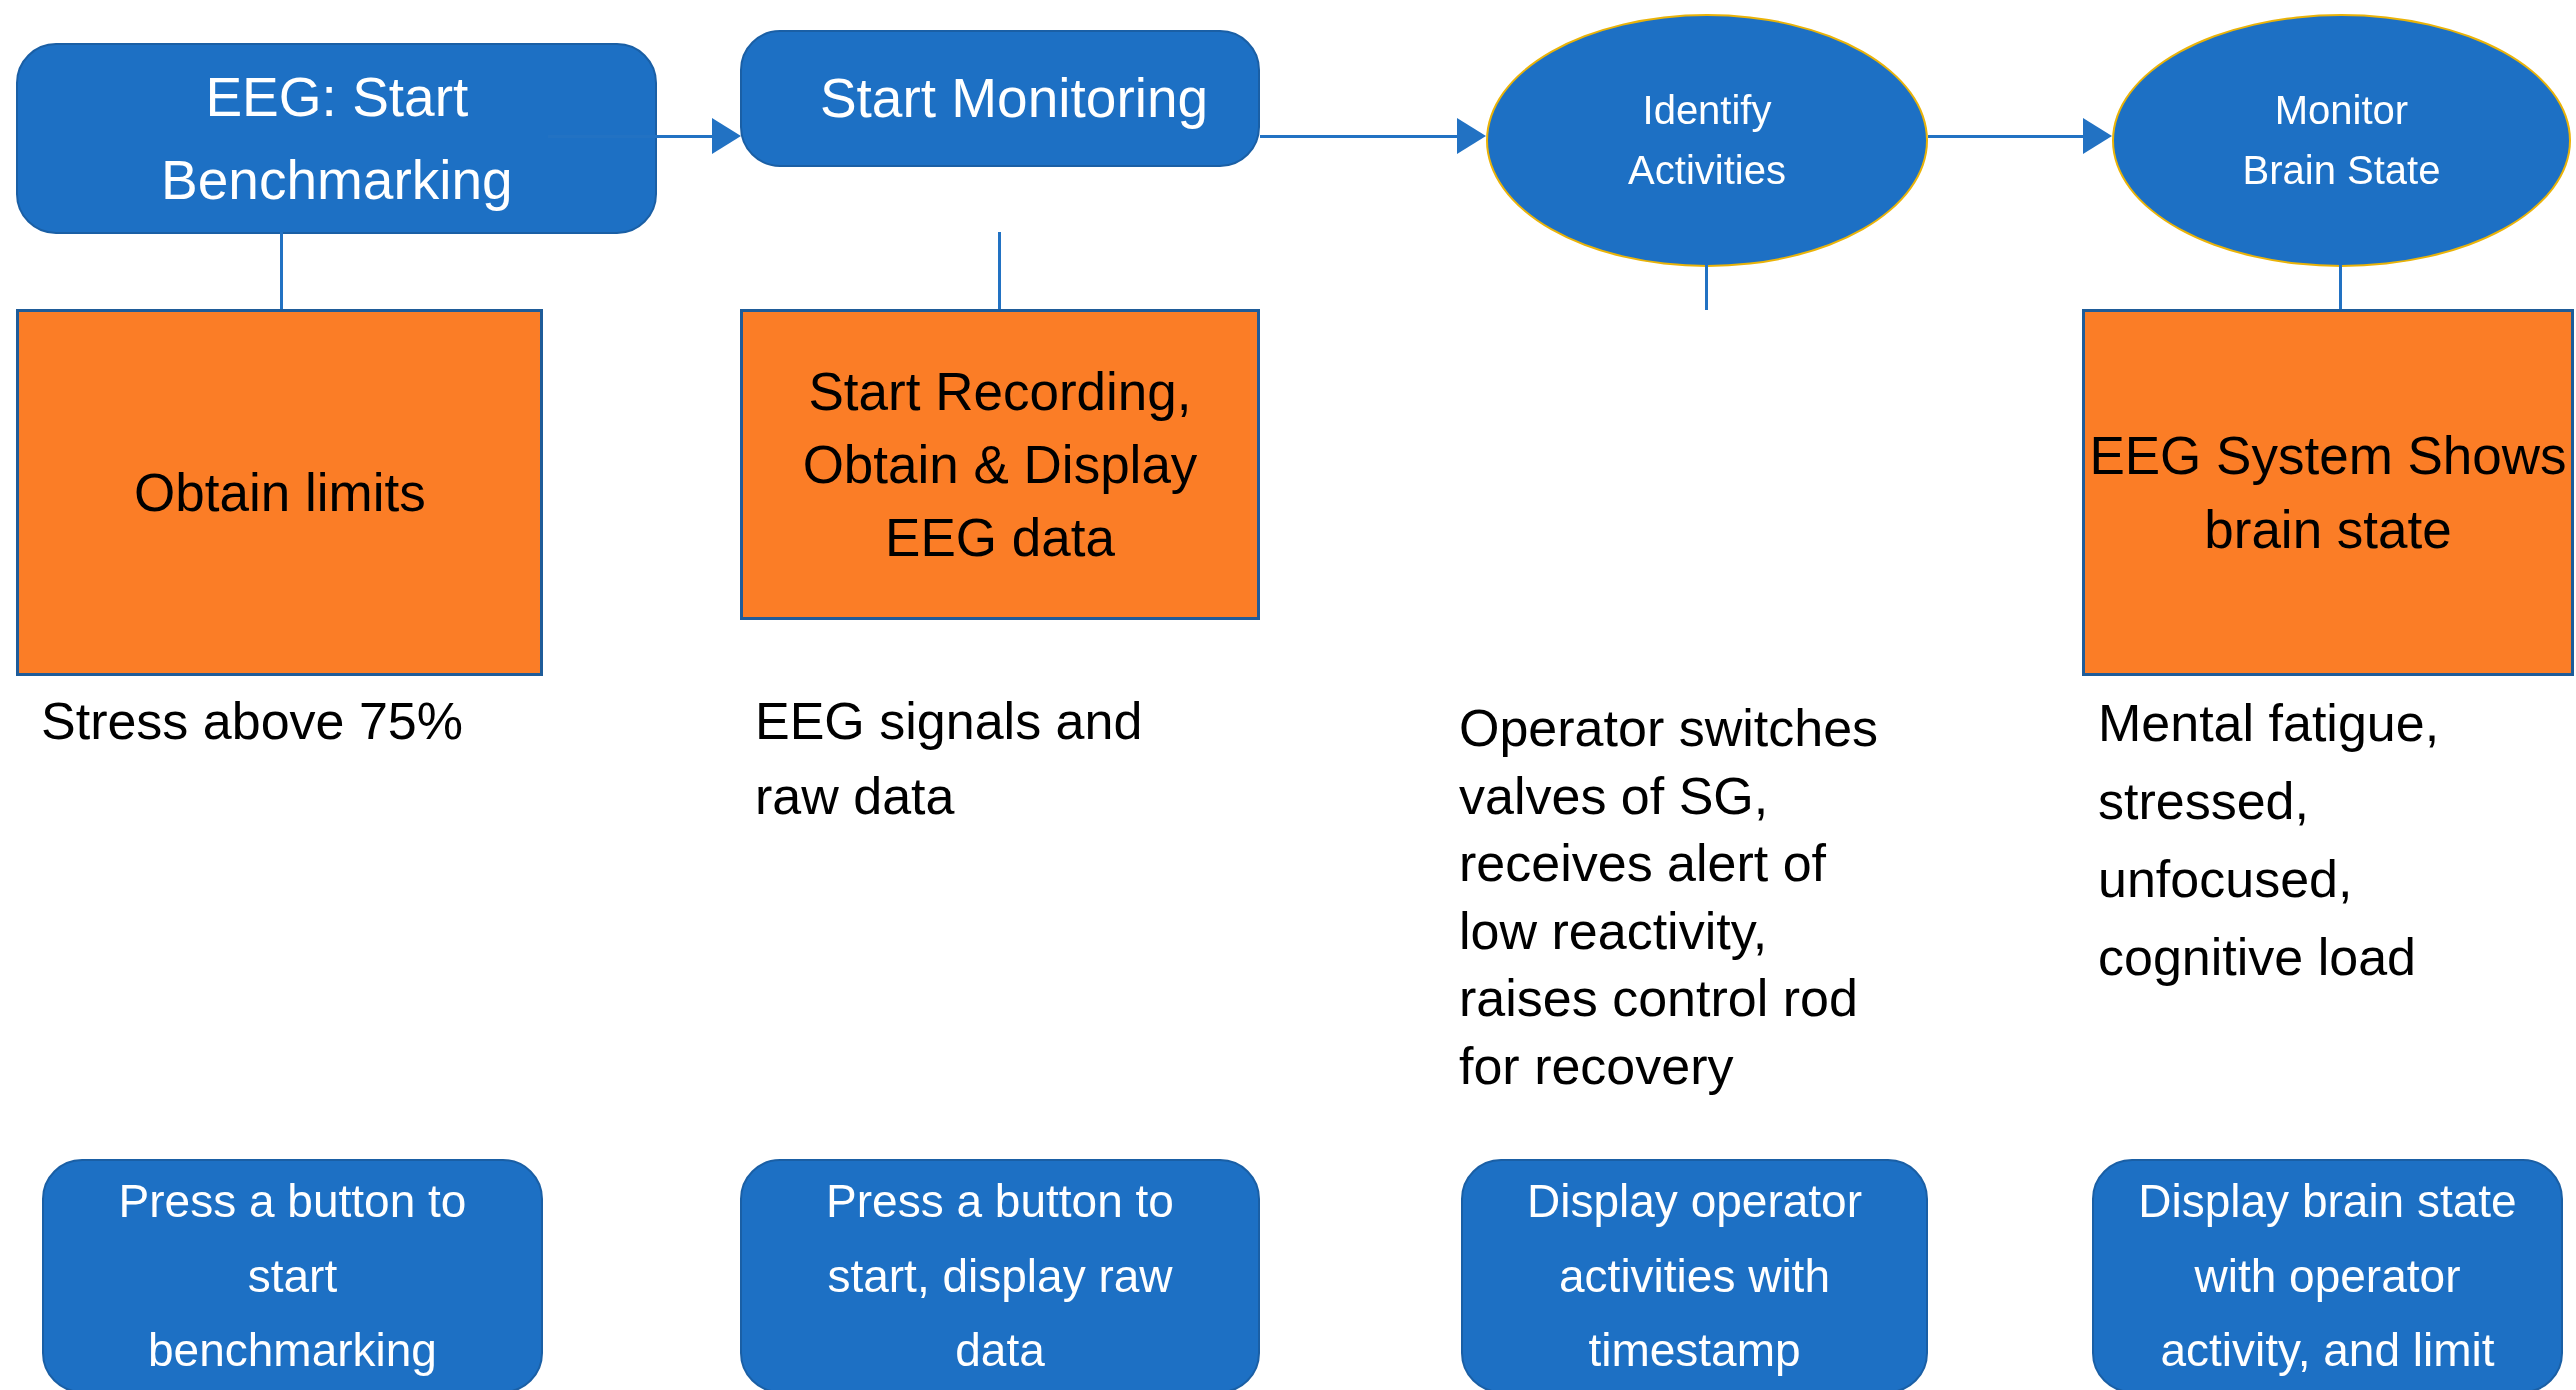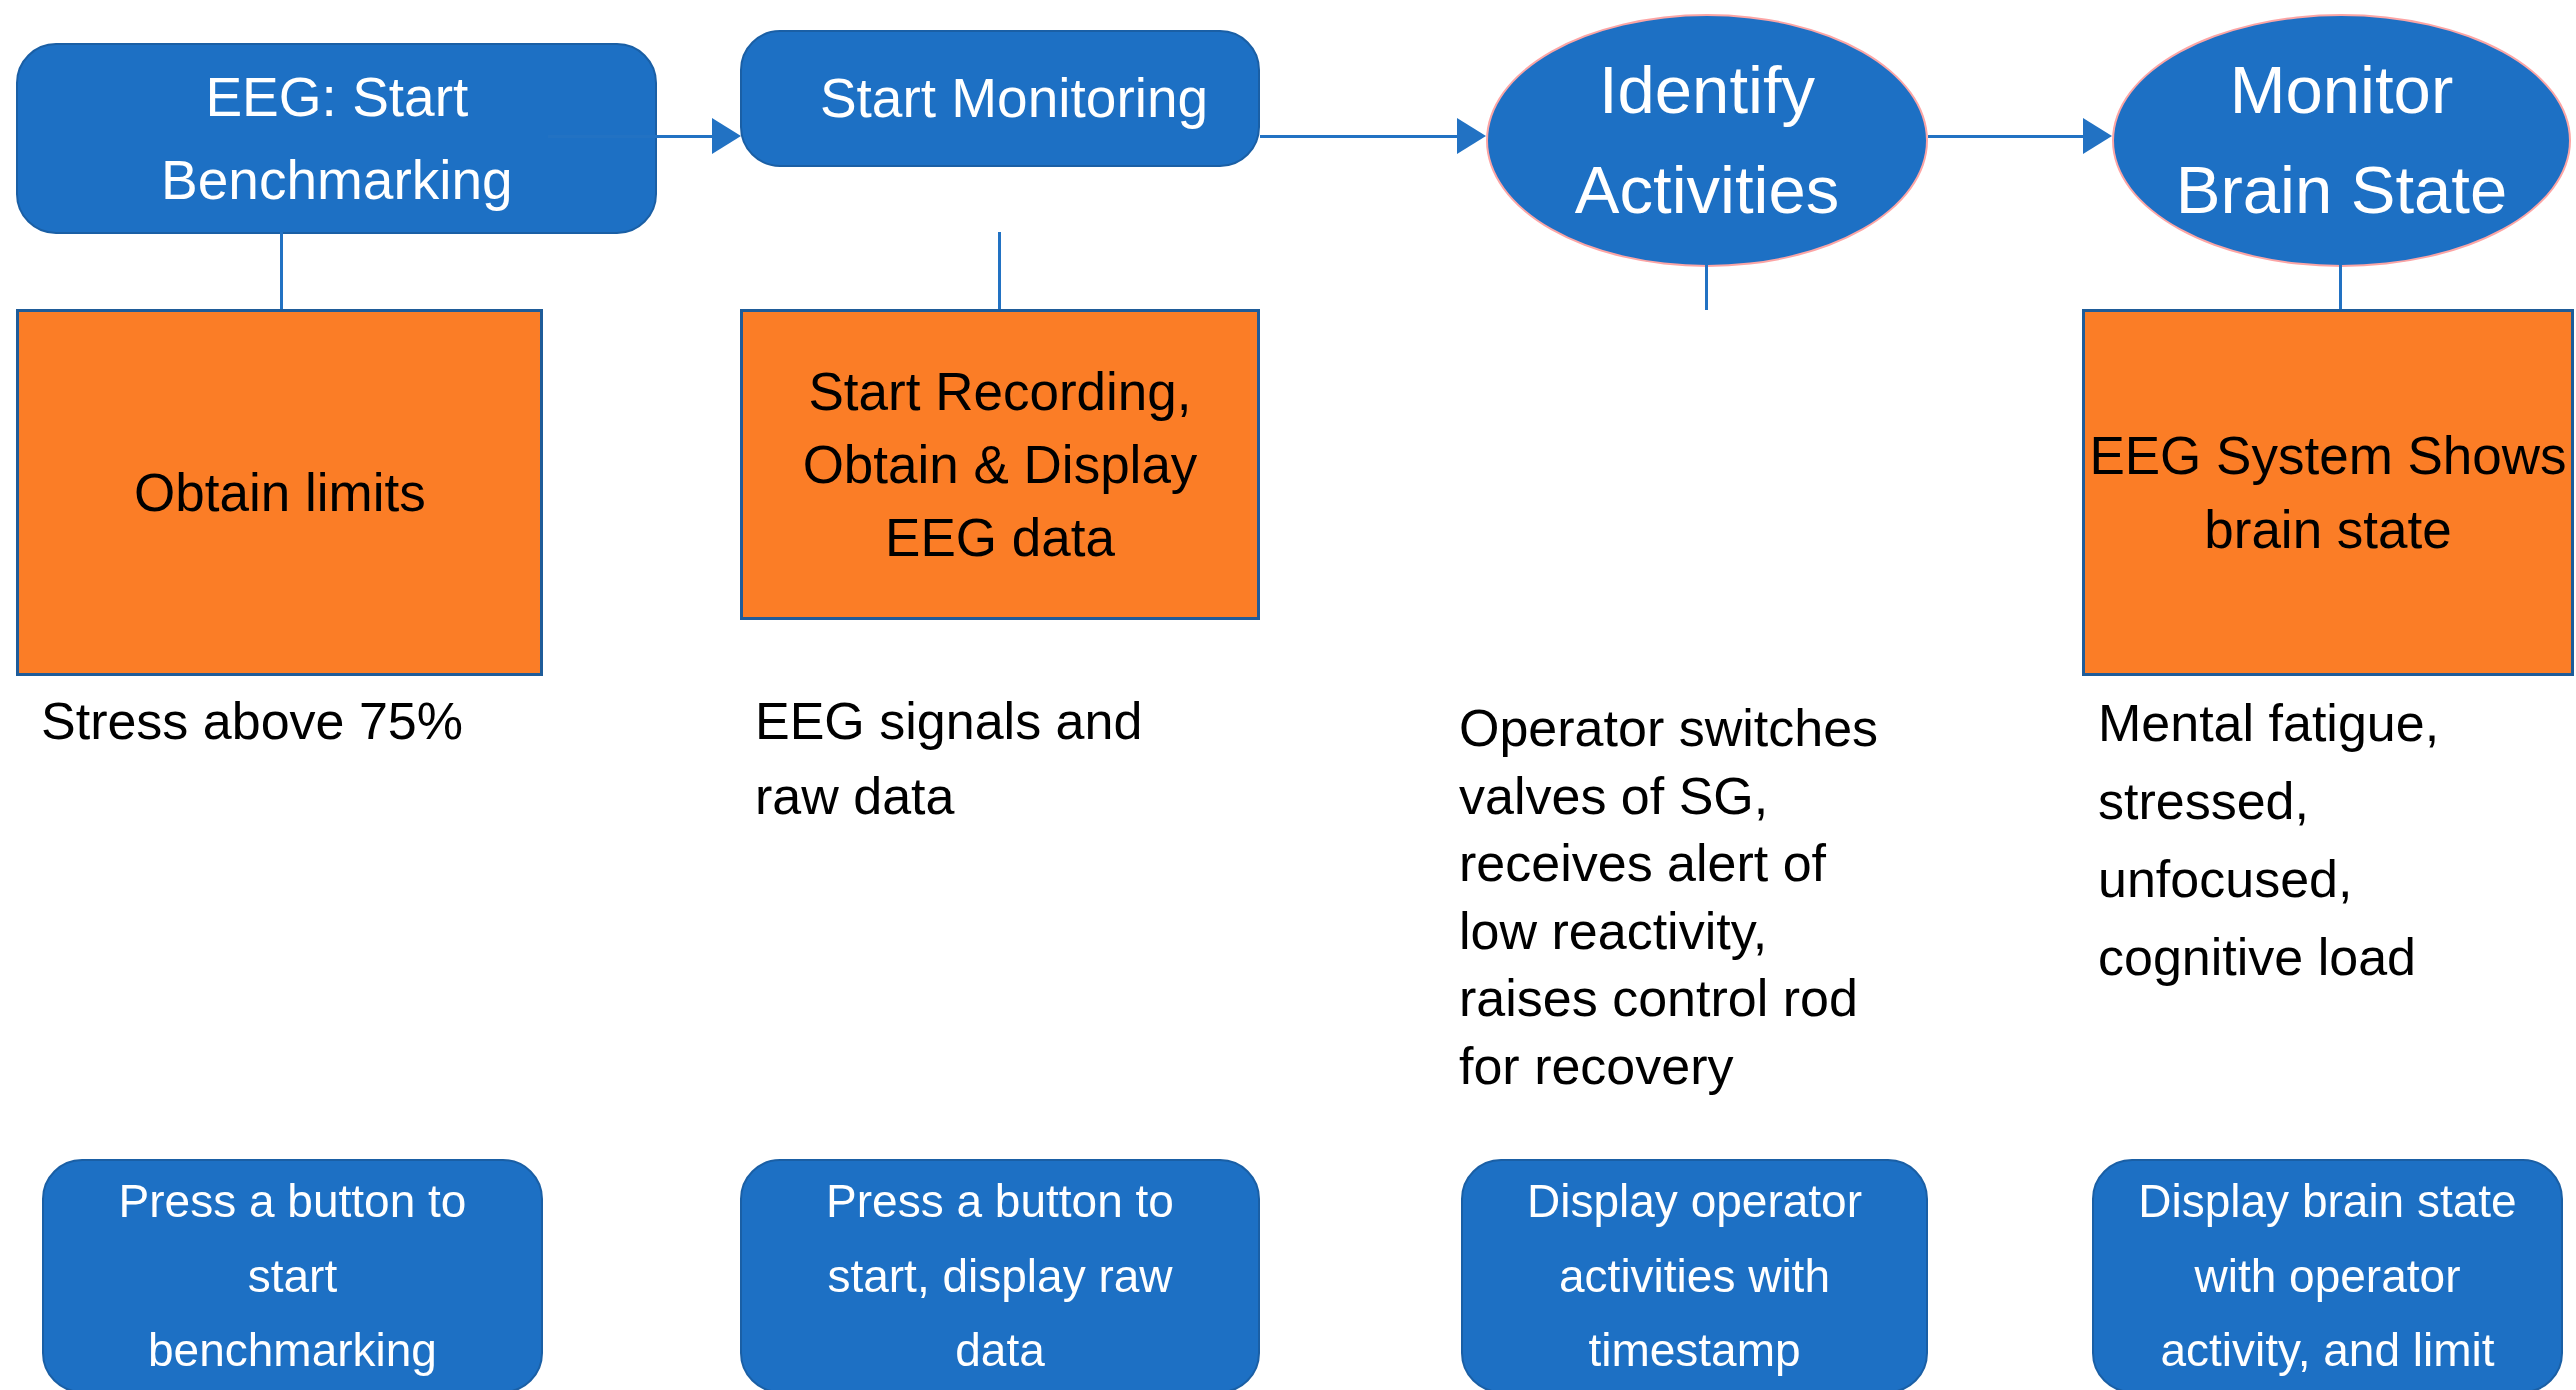--- a/index.html
+++ b/index.html
@@ -23,24 +23,24 @@
   .blue-rect {
     background: #1d70c4;
     border: 2px solid #1a5fa5;
     border-radius: 40px;
     color: #ffffff;
     font-size: 55px;
     line-height: 1.5;
   }
   .blue-ellipse {
     background: #1d70c4;
-    border: 2px solid #fca5a5;
+    border: 2px solid #eab308;
     border-radius: 50%;
     color: #ffffff;
-    font-size: 67px;
+    font-size: 40px;
     line-height: 1.5;
   }
   .orange-box {
     background: #fb7d26;
     border: 3.4px solid #1f5c99;
     color: #000000;
     font-size: 53px;
     line-height: 1.38;
   }
   .orange-box.tight { line-height: 1.32; }

